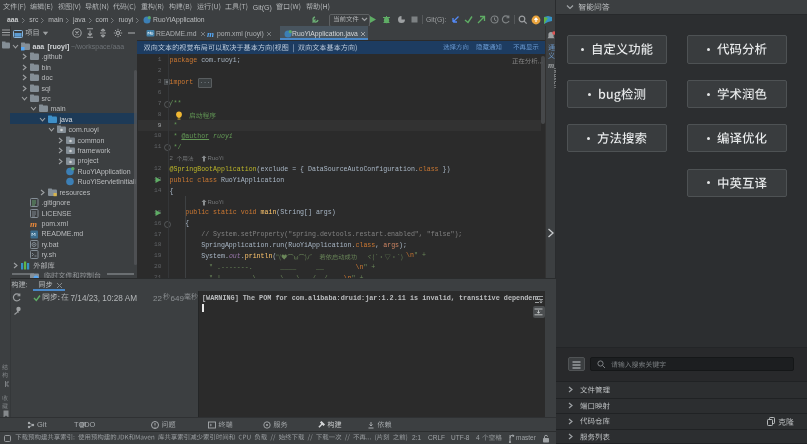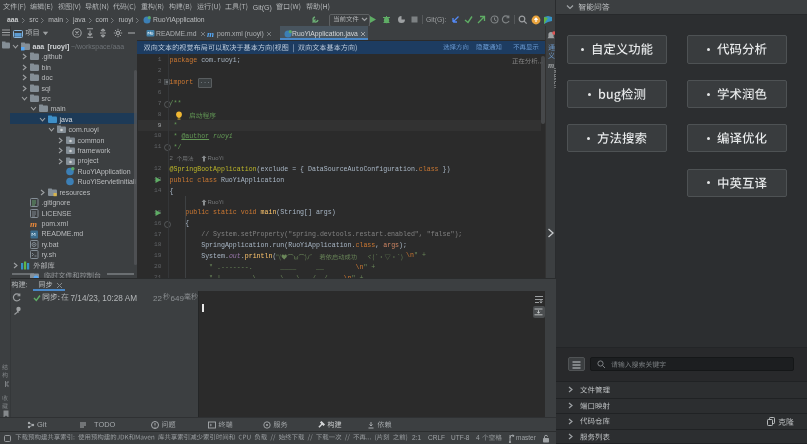--- a/index.html
+++ b/index.html
@@ -954,41 +954,42 @@
     </svg>
     <div class="a" style="left:170.5px;top:294px;font:400 8px/10px 'Liberation Sans',sans-serif;color:#8c9093;letter-spacing:0;white-space:pre;">649</div>
     <svg class="t " style="left:183.5px;top:292.3px" width="14" height="10" viewBox="0 0 2000 1400">
       <g transform="translate(0,1000) scale(1,-1)" fill="#8c9093">
         <use href="#Grcid22888" x="0"></use>
         <use href="#Grcid29103" x="1000"></use>
       </g>
     </svg>
     <div class="a" style="left:198px;top:291px;width:347px;height:126px;background:#2b2b2b;"></div>
     <div class="a" style="left:197.5px;top:291px;width:1px;height:126px;background:#242627;"></div>
+    <div class="a" style="left:202px;top:293.5px;font:700 6.8px/8.8px 'Liberation Mono',monospace;color:#bcbec0;letter-spacing:0;white-space:pre;">[WARNING] The POM for com.alibaba:druid:jar:1.2.11 is invalid, transitive dependenc</div>
     <div class="a" style="left:202px;top:303.5px;width:1.8px;height:8px;background:#e8e8e8;"></div>
     <svg class="a" style="left:534px;top:295px;" width="10" height="9" viewBox="0 0 10 9">
       <path d="M1,1.5 h8 M1,4.5 h8 M1,7.5 h4 M7,4.5 v3.5 m-1.3,-1.5 l1.3,1.6 1.3,-1.6" stroke="#9da0a2" fill="none" stroke-width="1"></path>
     </svg>
     <div class="a" style="left:532.5px;top:306px;width:12px;height:11.5px;background:#4b4e50;border-radius:2px;"></div>
     <svg class="a" style="left:534px;top:308px;" width="9" height="8" viewBox="0 0 9 8">
       <path d="M0.5,1 h8 M0.5,6.8 h8 M4.5,2.2 v3 m-1.4,-1.4 l1.4,1.5 1.4,-1.5" stroke="#c6c9cb" fill="none" stroke-width="0.9"></path>
     </svg>
     <div class="a" style="left:0px;top:417px;width:556px;height:14px;background:#3c3f41;"></div>
     <div class="a" style="left:0px;top:417px;width:556px;height:1px;background:#2f3133;"></div>
     <svg class="a" style="left:27px;top:420.5px;" width="8" height="8" viewBox="0 0 8 8">
       <circle cx="2" cy="2" r="1.2" fill="#a7abae"></circle>
       <circle cx="6" cy="4" r="1.2" fill="#a7abae"></circle>
       <circle cx="2" cy="6" r="1.2" fill="#a7abae"></circle>
       <path d="M2,2 L6,4 L2,6" stroke="#a7abae" fill="none" stroke-width="0.8"></path>
     </svg>
     <div class="a" style="left:37px;top:420.2px;font:400 7.4px/9.4px 'Liberation Sans',sans-serif;color:#a7abae;letter-spacing:0;white-space:pre;">Git</div>
     <svg class="a" style="left:79px;top:420.5px;" width="8" height="8" viewBox="0 0 8 8">
       <path d="M1,2 h6 M1,4 h6 M1,6 h4" stroke="#a7abae" stroke-width="1"></path>
     </svg>
-    <div class="a" style="left:94px;top:420.2px;font:400 7.4px/9.4px 'Liberation Sans',sans-serif;color:#a7abae;letter-spacing:0;white-space:pre;">TODO</div>
+    <div class="a" style="left:74px;top:420.2px;font:400 7.4px/9.4px 'Liberation Sans',sans-serif;color:#a7abae;letter-spacing:0;white-space:pre;">TODO</div>
     <svg class="a" style="left:151px;top:420.5px;" width="8" height="8" viewBox="0 0 8 8">
       <circle cx="4" cy="4" r="3.5" fill="none" stroke="#a7abae" stroke-width="1"></circle>
       <path d="M4,2 v2.6 M4,5.8 v0.9" stroke="#a7abae" stroke-width="1"></path>
     </svg>
     <svg class="t " style="left:161px;top:419.6px" width="15" height="10" viewBox="0 0 2000 1400">
       <g transform="translate(0,1000) scale(1,-1)" fill="#a7abae">
         <use href="#Grcid43019" x="0"></use>
         <use href="#Grcid44183" x="1000"></use>
       </g>
     </svg>

